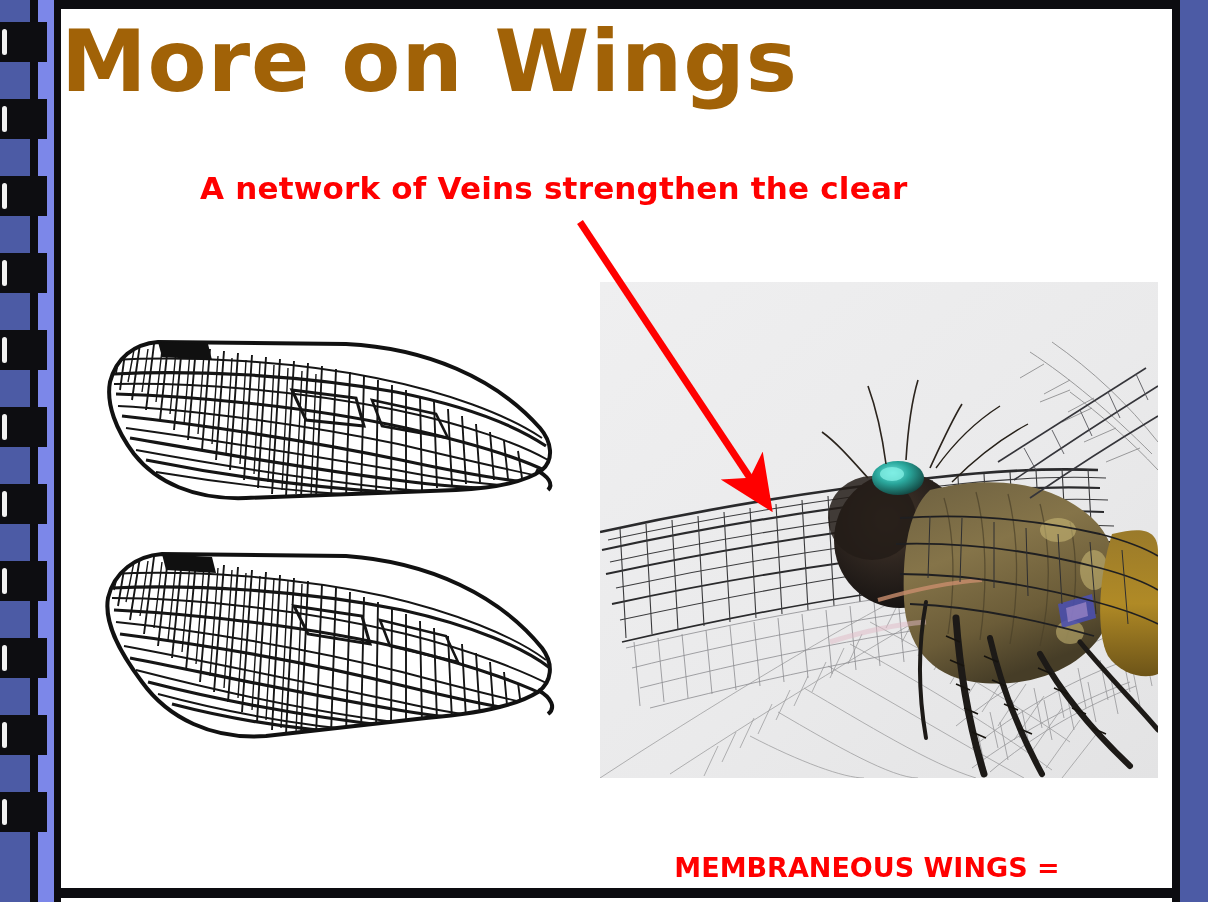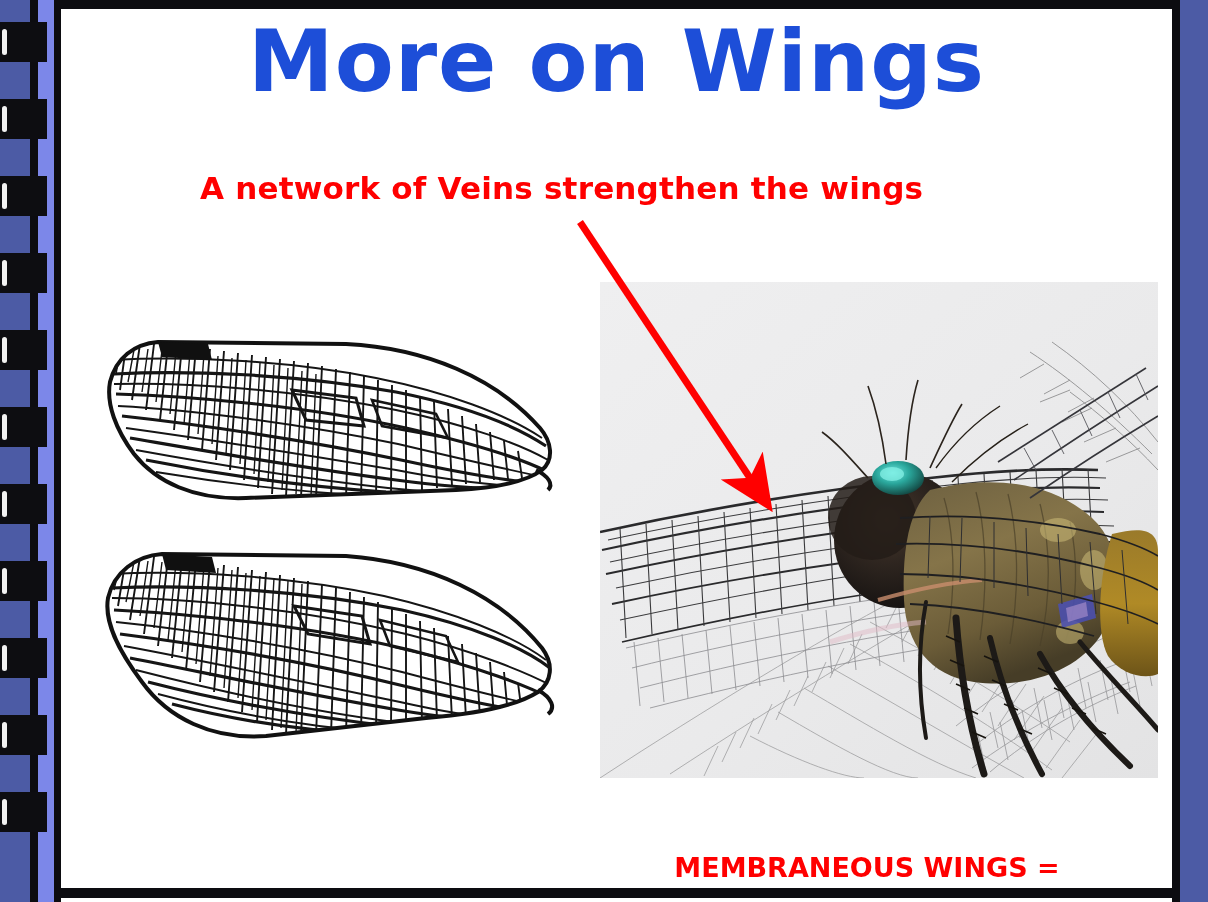--- a/index.html
+++ b/index.html
@@ -104,26 +104,26 @@
     background: #4c5ba5;
     z-index: 4;
   }
 
   
   .page-title {
     position: absolute;
     left: 61px;
     top: 16px;
     width: 1111px;
-    text-align: center;
+    text-align: left;
     font-family: "DejaVu Sans", sans-serif;
     font-size: 86px;
     font-weight: bold;
     letter-spacing: 1px;
-    color: #1d4ed8;
+    color: #a16207;
     line-height: 1.05;
     white-space: nowrap;
   }
 
   .subtitle {
     position: absolute;
     left: 200px;
     top: 170px;
     font-family: "DejaVu Sans", sans-serif;
     font-size: 31px;
@@ -202,21 +202,21 @@
       <div class="ring" style="top: 407px; background: rgb(13, 13, 17);"></div>
       <div class="ring" style="top: 484px; background: rgb(13, 13, 17);"></div>
       <div class="ring" style="top: 561px; background: rgb(13, 13, 17);"></div>
       <div class="ring" style="top: 638px; background: rgb(13, 13, 17);"></div>
       <div class="ring" style="top: 715px; background: rgb(13, 13, 17);"></div>
       <div class="ring" style="top: 792px; background: rgb(13, 13, 17);"></div>
     </div>
 
   <div class="page-title">More on Wings</div>
 
-  <div class="subtitle">A network of Veins strengthen the wings</div>
+  <div class="subtitle">A network of Veins strengthen the clear</div>
 
   <svg class="wing-figure" id="wing-upper" width="460" height="225" viewBox="0 0 460 225">
     <defs>
       <clipPath id="clipUpper">
         <path d="M14,52 C20,28 38,14 62,12 L250,14 C330,18 400,48 444,98
                  C456,112 458,130 446,140 C430,152 398,158 360,160
                  L150,168 C98,170 60,152 38,124 C20,100 10,74 14,52 Z"></path>
       </clipPath>
     </defs>
 

